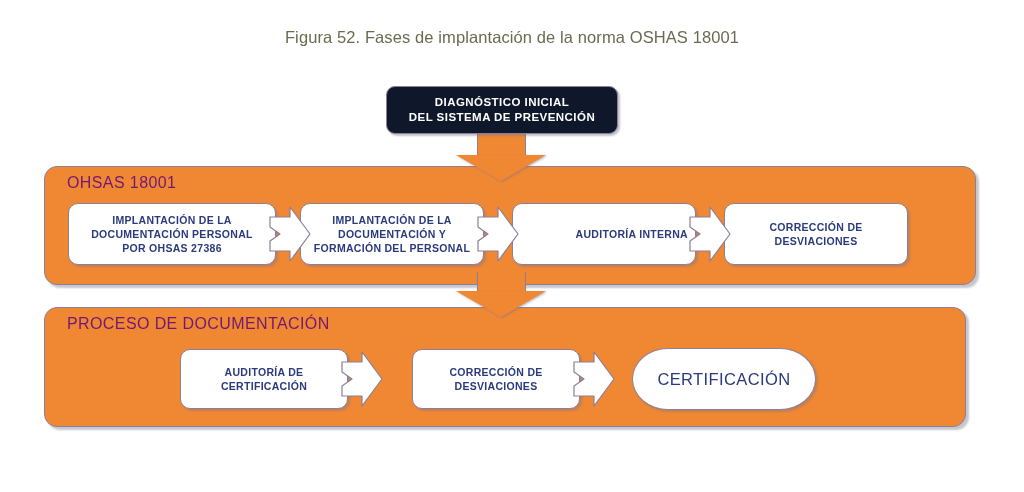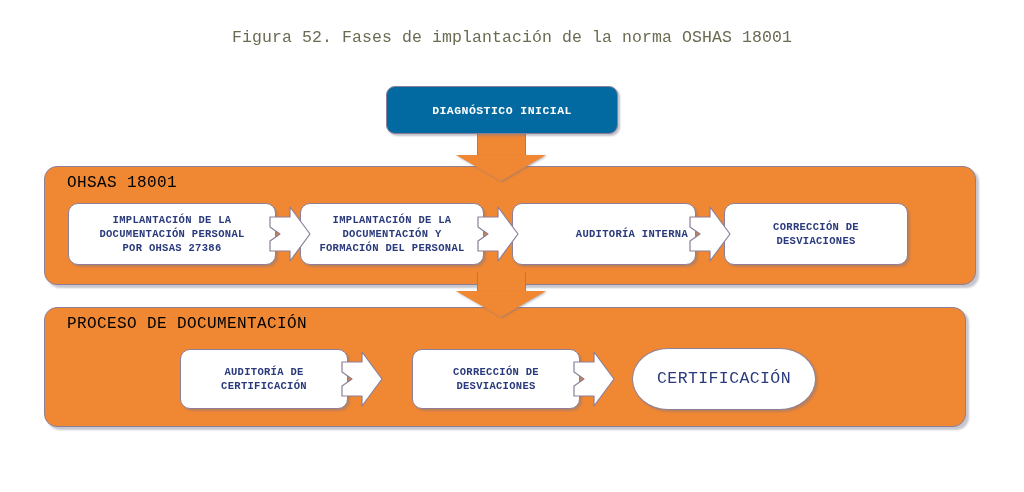--- a/index.html
+++ b/index.html
@@ -12,21 +12,20 @@
     background: #ffffff;
     font-family: "Liberation Sans", sans-serif;
     overflow: hidden;
     position: relative;
   }
 
   #figure-root {
     position: relative;
     width: 1000px;
     height: 492px;
-    font-family: Liberation Mono, monospace;
   }
 
   
   .fig-title {
     position: absolute;
     top: 28px;
     left: 0;
     width: 1024px;
     text-align: center;
     font-size: 16.5px;
@@ -35,21 +34,21 @@
     white-space: nowrap;
   }
 
   
   .callout {
     position: absolute;
     left: 386px;
     top: 86px;
     width: 232px;
     height: 48px;
-    background: #0369a1;
+    background: #0f172a;
     border: 1px solid #8d7f96;
     border-radius: 9px;
     box-sizing: border-box;
     box-shadow: 2px 2px 2px rgba(120,118,140,.45);
     display: flex;
     flex-direction: column;
     align-items: center;
     justify-content: center;
     z-index: 6;
   }
@@ -108,21 +107,21 @@
     left: 44px;
     top: 307px;
     width: 922px;
     height: 120px;
     z-index: 3;
   }
   .panel-title {
     position: absolute;
     left: 22px;
     top: 7px;
-    color: #000000;
+    color: #701a75;
     font-size: 16px;
     letter-spacing: .4px;
     white-space: nowrap;
   }
 
   
   .panel-connector-stem {
     position: absolute;
     left: 477px;
     top: 272px;
@@ -188,20 +187,21 @@
 </style>
 </head>
 <body>
 
 <div id="figure-root">
 
   <div class="fig-title">Figura 52. Fases de implantación de la norma OSHAS 18001</div>
 
   <div class="callout">
     <div class="callout-line">DIAGNÓSTICO INICIAL</div>
+    <div class="callout-line">DEL SISTEMA DE PREVENCIÓN</div>
   </div>
   <div class="callout-stem"></div>
   <div class="callout-head"></div>
 
   <div class="panel" id="panel-ohsas">
     <div class="panel-title">OHSAS 18001</div>
   </div>
 
   <div class="step" style="left:68px; top:203px; width:208px; height:62px;">
     <div class="step-label">

